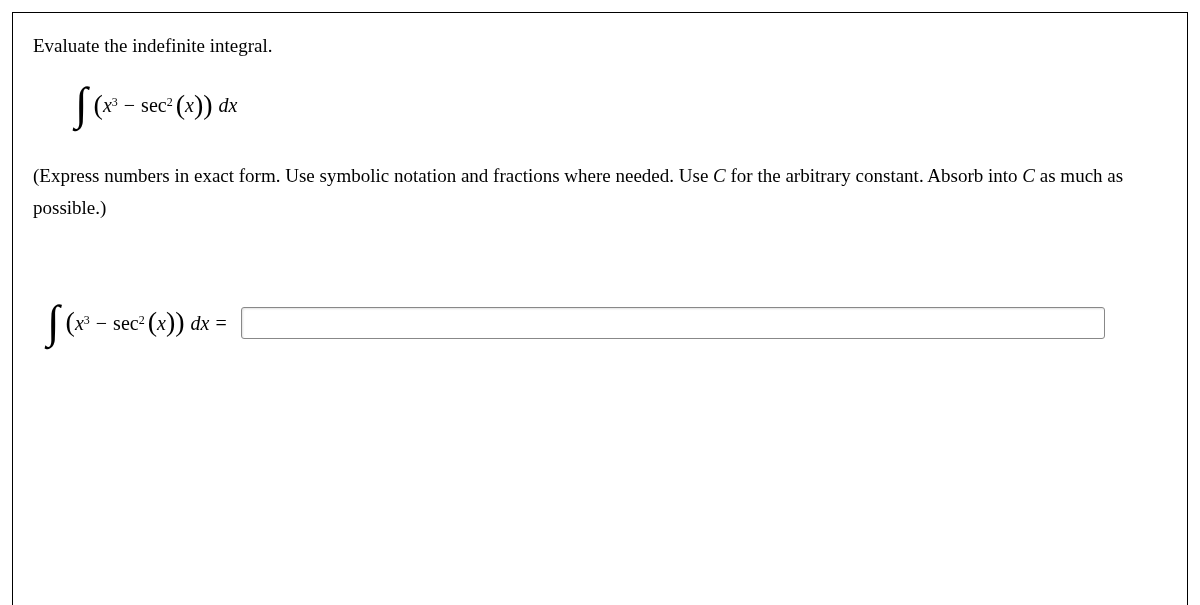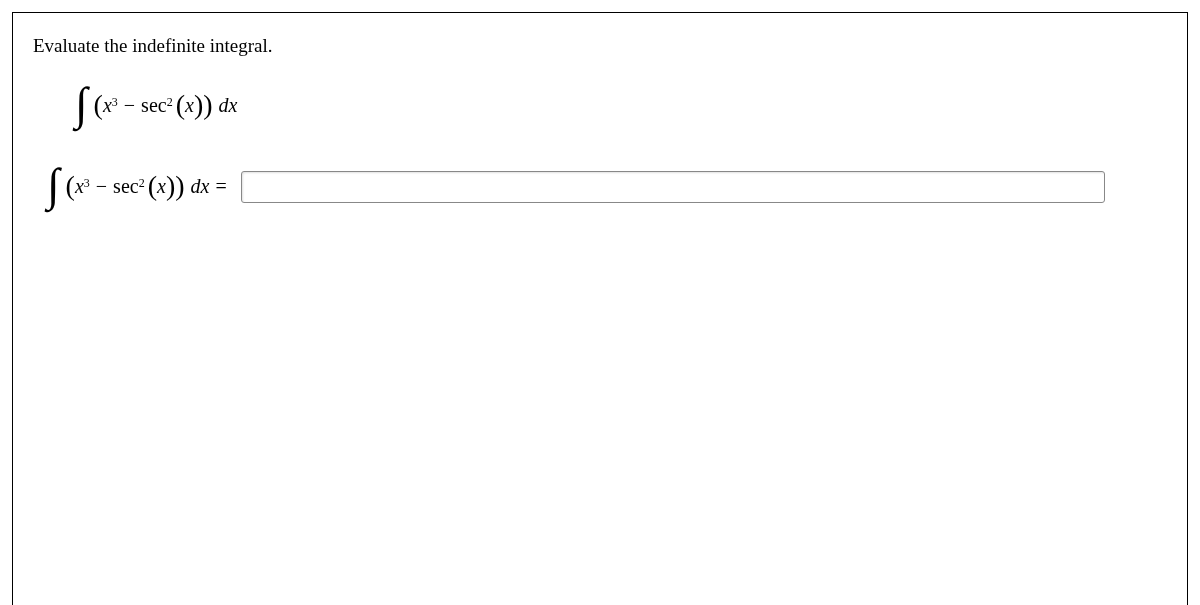--- a/index.html
+++ b/index.html
@@ -122,20 +122,23 @@
         <span>x</span>
         <span class="paren">)</span>
       <span class="paren">)</span>
       <span class="thin"></span>
         <span class="thin"></span>
       <span>d</span>
         <span>x</span>
     </span>
   </div>
 
+  <div class="instructions">
+    <span>(Express numbers in exact form. Use symbolic notation and fractions where needed. Use </span><span class="italic">C</span><span> for the arbitrary constant. Absorb into </span><span class="italic">C</span><span> as much as possible.)</span>
+  </div>
 
   <div class="answer-row">
     <div class="answer-lhs">
       <span class="math">
         <span class="int-sym">∫</span>
         <span class="paren">(</span>
         <span>x</span>
           <span class="sup">3</span>
         <span class="minus">−</span>
         <span class="func">sec</span>

